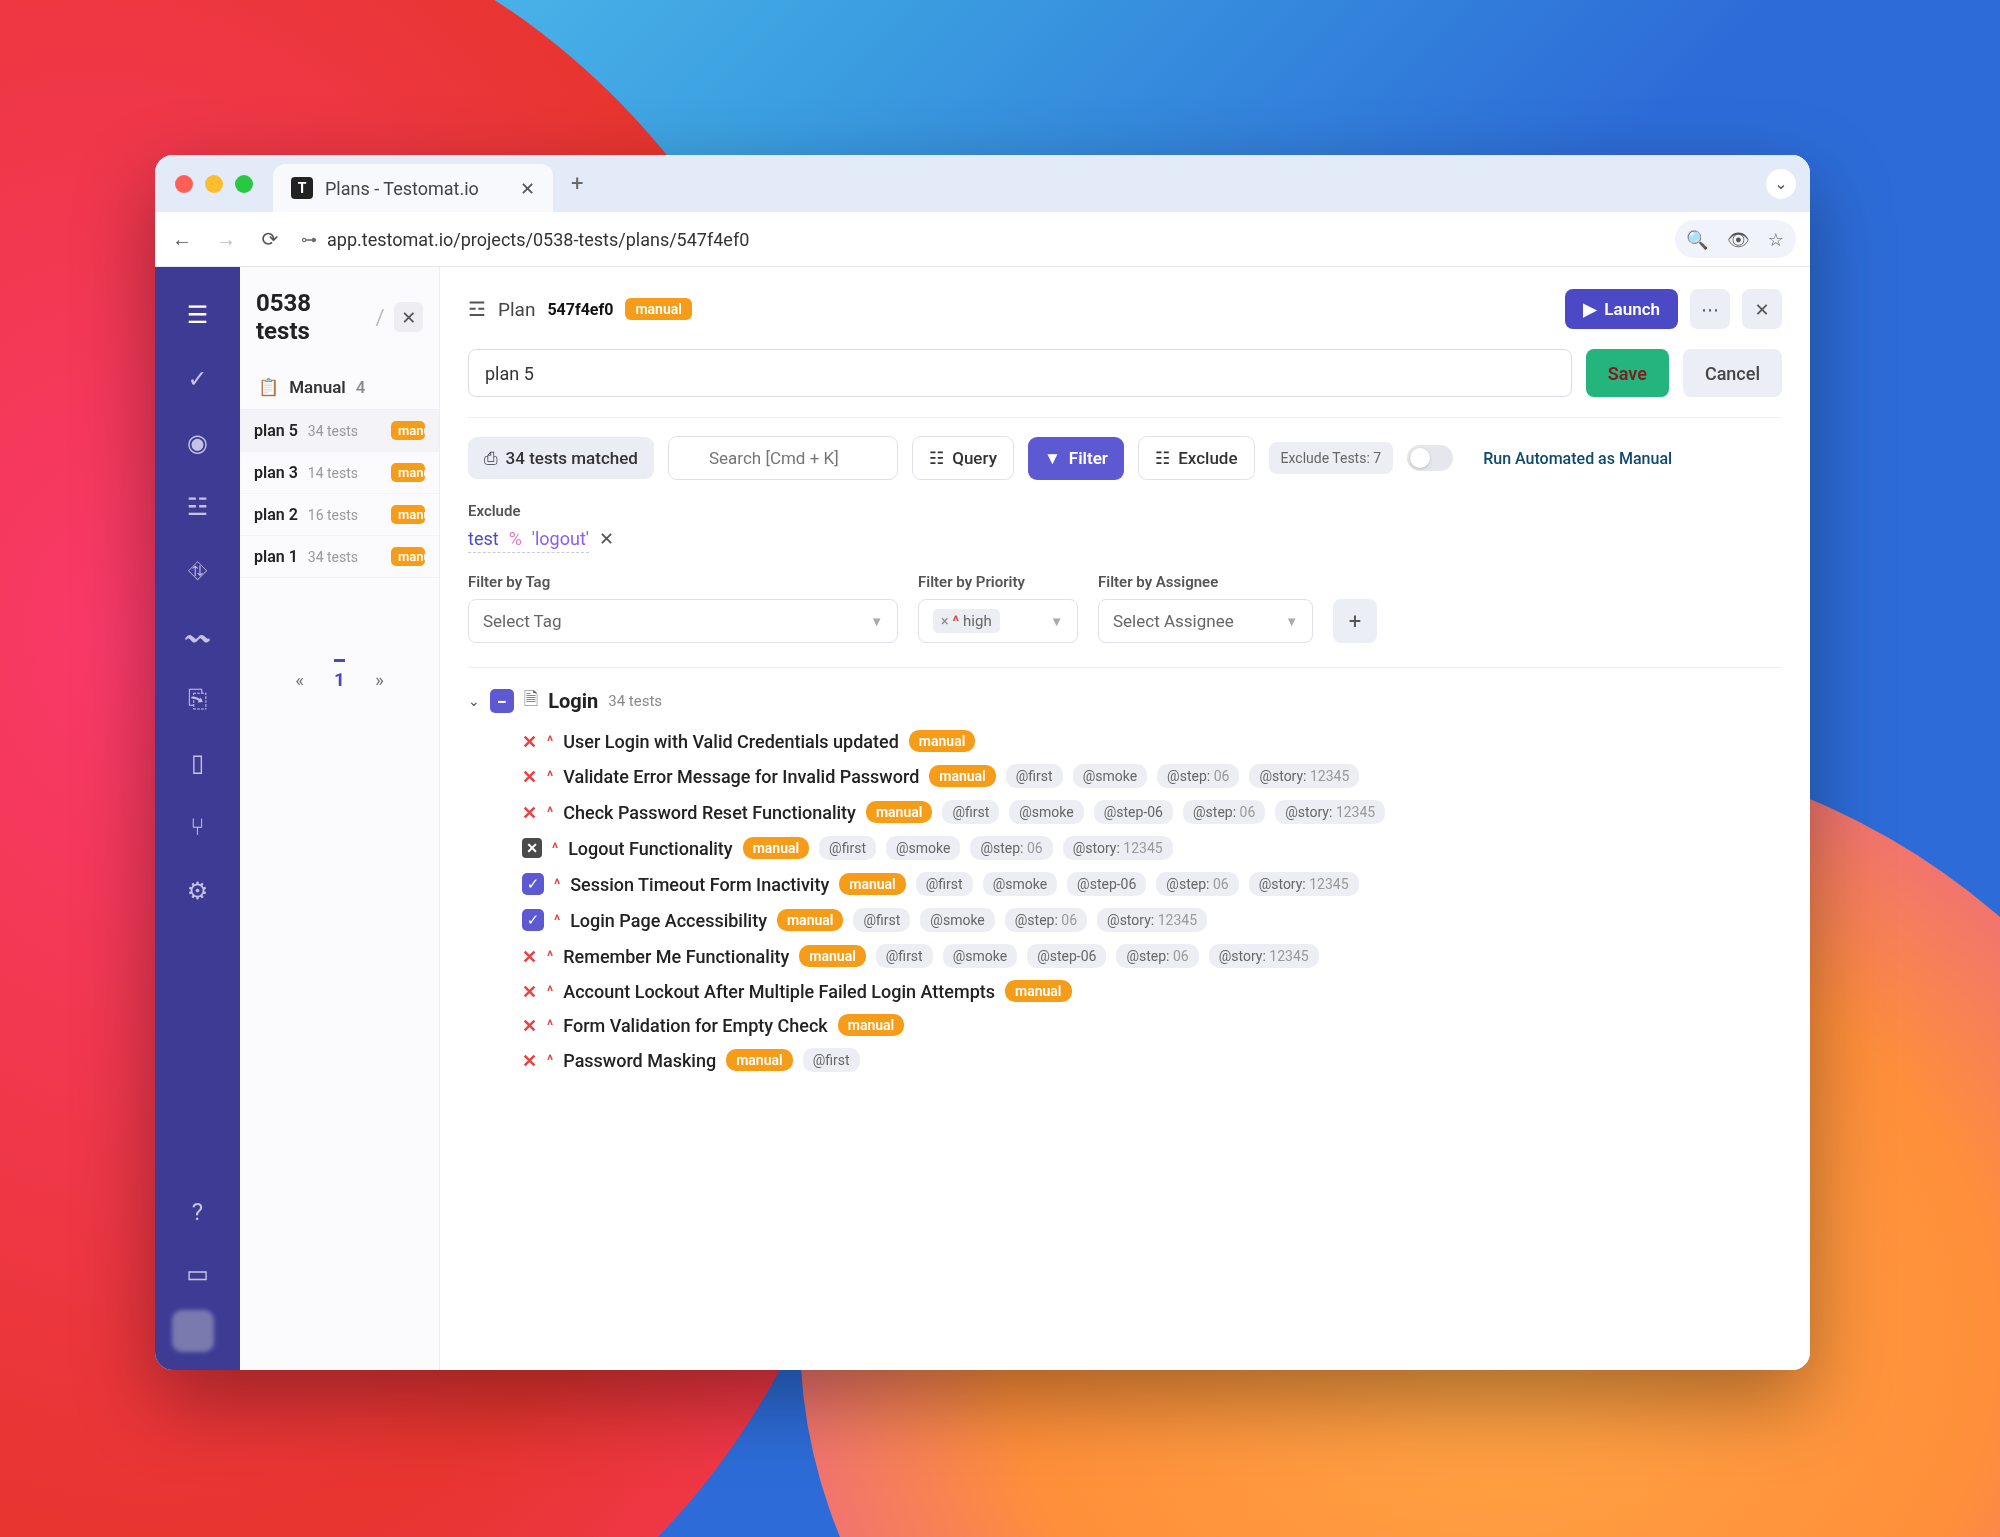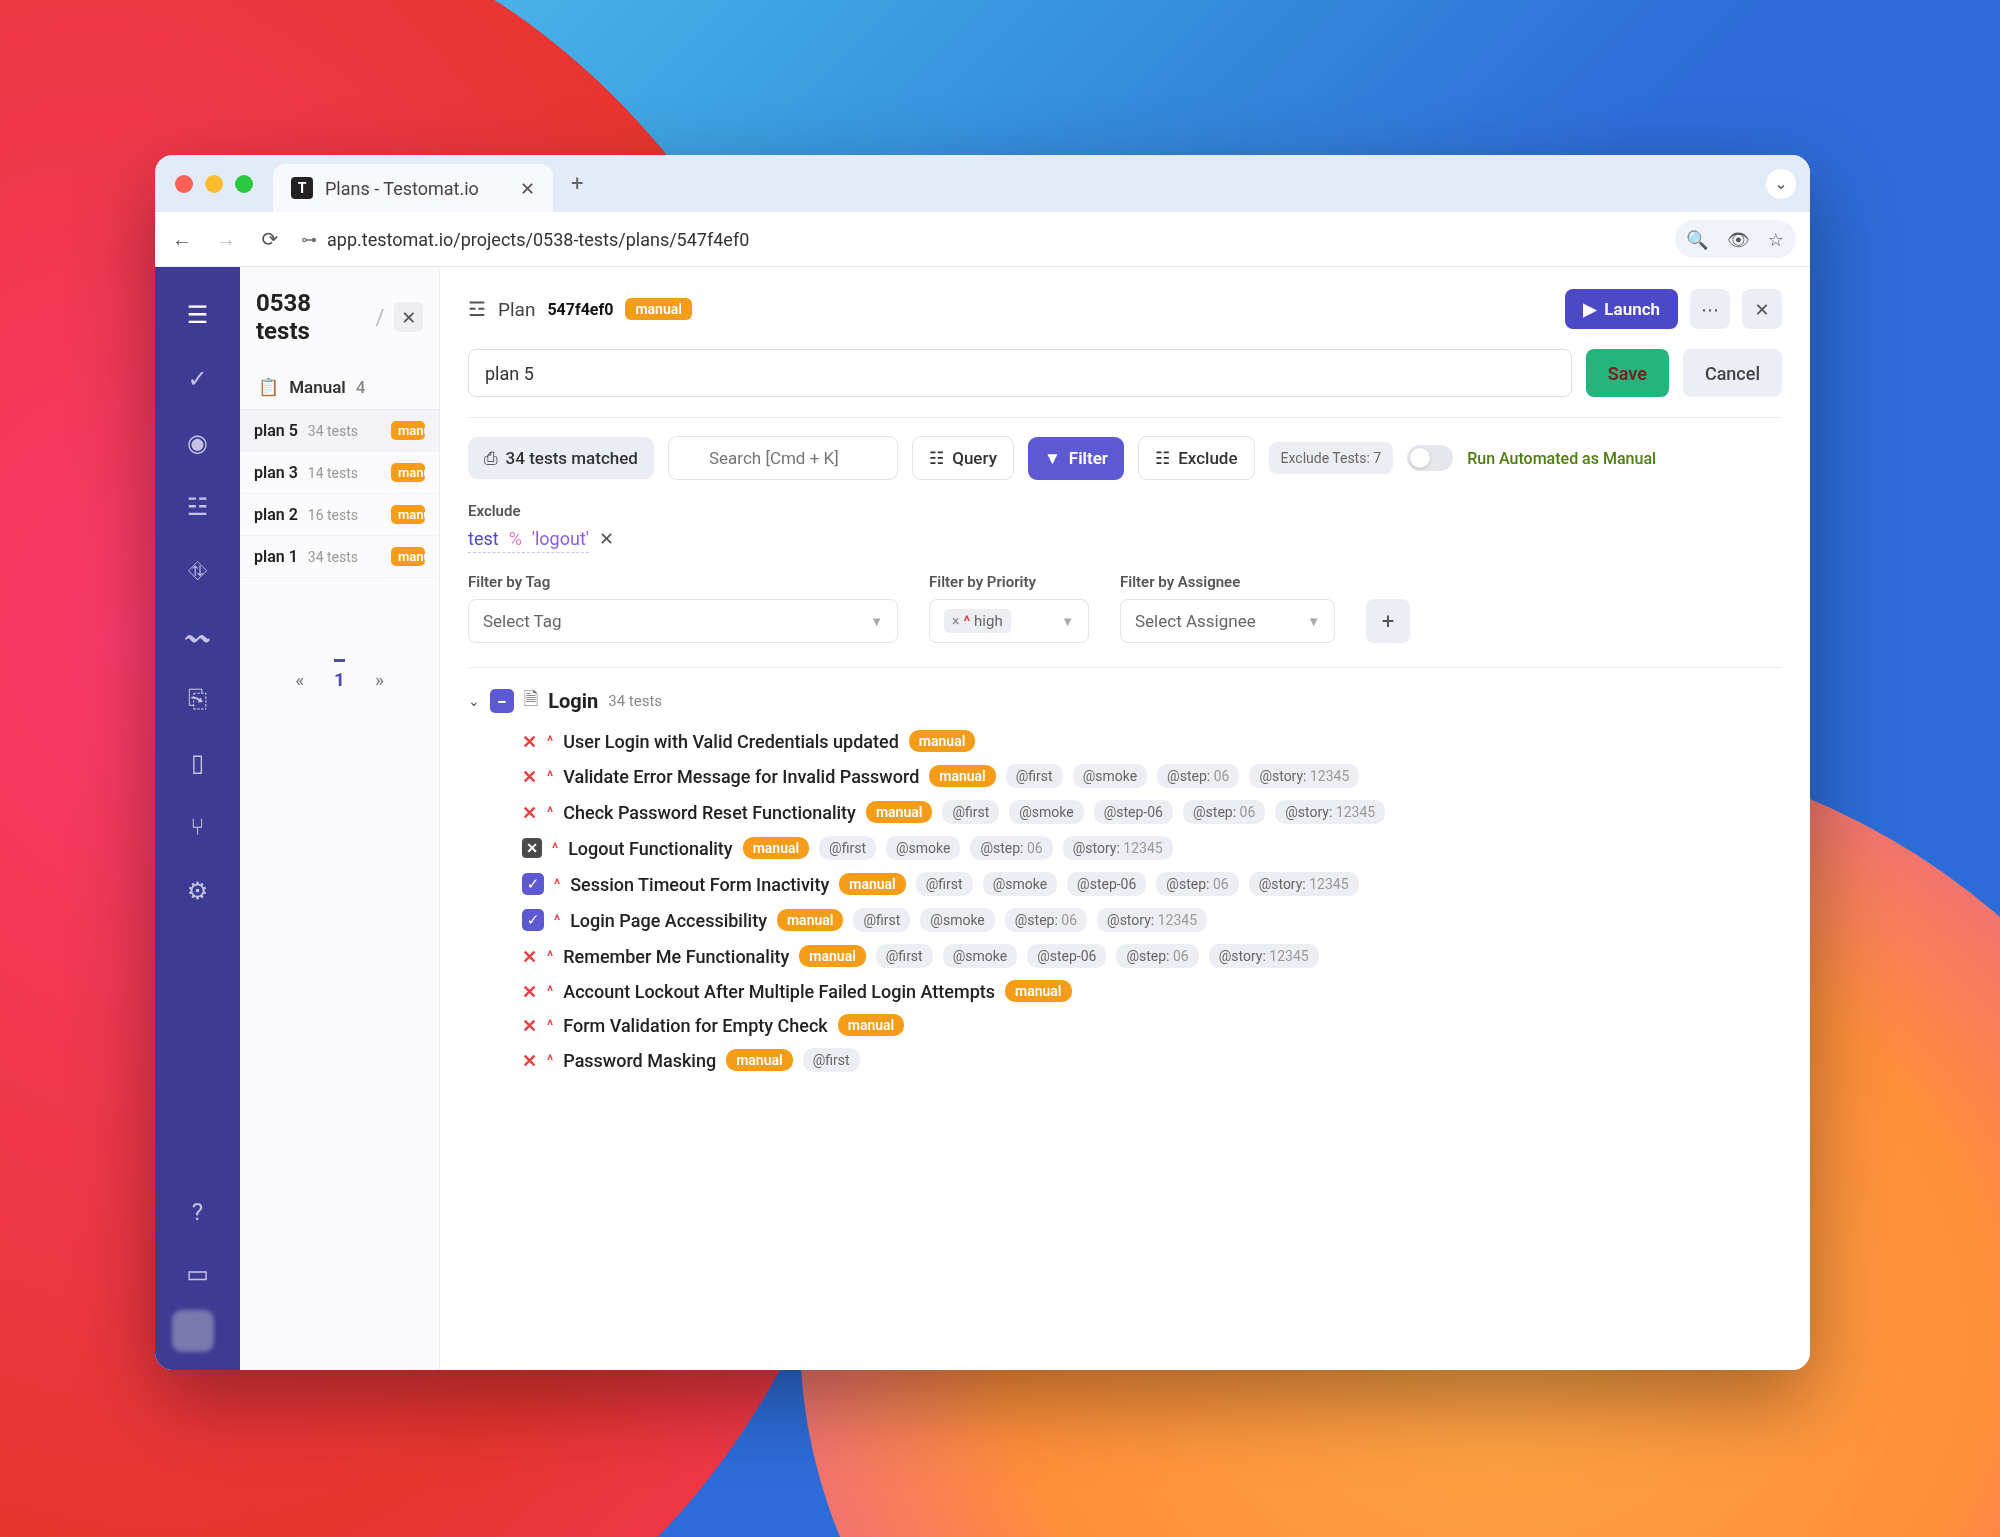--- a/index.html
+++ b/index.html
@@ -166,28 +166,28 @@
 .filter-row { display: flex; align-items: center; gap: 14px; margin-bottom: 22px; flex-wrap: wrap; }
 .chip-btn { background: #ebedf4; border-radius: 9px; padding: 11px 16px; font-size: 17px; color: #333; display: flex; align-items: center; gap: 8px; cursor: pointer; font-weight: 500; }
 .chip-btn.white { background: #fff; border: 1px solid #e0e2e8; }
 .chip-btn.primary { background: #5c59d3; color: #fff; font-weight: 600; }
 .search-input { height: 44px; border: 1px solid #e0e2e8; border-radius: 9px; padding: 0 14px 0 40px; font-size: 17px; width: 230px; background: #fff; color: #666; position: relative; }
 .search-wrap { position: relative; }
 .search-wrap::before { content: "🔍"; position: absolute; left: 12px; top: 11px; color: #aaa; font-size: 16px; }
 .exclude-pill { background: #eceef4; border-radius: 8px; padding: 8px 12px; font-size: 14px; color: #666; }
 .toggle { width: 46px; height: 26px; background: #e6e7ec; border-radius: 13px; position: relative; cursor: pointer; }
 .toggle::after { content: ""; position: absolute; width: 20px; height: 20px; background: #fff; border-radius: 50%; top: 3px; left: 3px; box-shadow: 0 1px 3px rgba(0,0,0,0.2); }
-.auto-label { font-size: 16px; color: #4d7c0f; font-weight: 500; }
+.auto-label { font-size: 16px; color: #0c4a6e; font-weight: 500; margin-left: 16px; }
 .section-label { font-size: 15px; color: #555; font-weight: 600; margin-bottom: 8px; }
 .exclude-block { margin-bottom: 20px; }
 .query-text { font-family: monospace; font-size: 18px; color: #4c49c6; display: inline-flex; align-items: center; gap: 10px; border-bottom: 1px dashed #c9c9e0; padding-bottom: 3px; }
 .query-text .operator { color: #e17ac2; }
 .query-text .string { color: #8b5cf6; }
 .query-x { color: #555; cursor: pointer; font-size: 18px; margin-left: 6px; }
-.filter-controls { display: flex; gap: 31px; margin-bottom: 24px; align-items: flex-end; }
+.filter-controls { display: flex; gap: 20px; margin-bottom: 24px; align-items: flex-end; }
 .filter-col { display: flex; flex-direction: column; }
 .select { height: 44px; border: 1px solid #e0e2e8; border-radius: 8px; padding: 0 14px; font-size: 17px; background: #fff; color: #666; display: flex; align-items: center; justify-content: space-between; gap: 10px; cursor: pointer; }
 .select-wide { width: 430px; }
 .select-mid { width: 160px; }
 .select-mid2 { width: 215px; }
 .chev { color: #aaa; font-size: 13px; }
 .prio-tag { background: #eceef4; border-radius: 5px; padding: 3px 8px; font-size: 15px; display: flex; align-items: center; gap: 4px; }
 .prio-tag .x { color: #888; font-size: 14px; }
 .prio-tag .arr { color: #e84242; font-weight: bold; }
 .plus-btn { width: 44px; height: 44px; background: #eceef6; border-radius: 8px; display: flex; align-items: center; justify-content: center; font-size: 22px; color: #555; cursor: pointer; }

